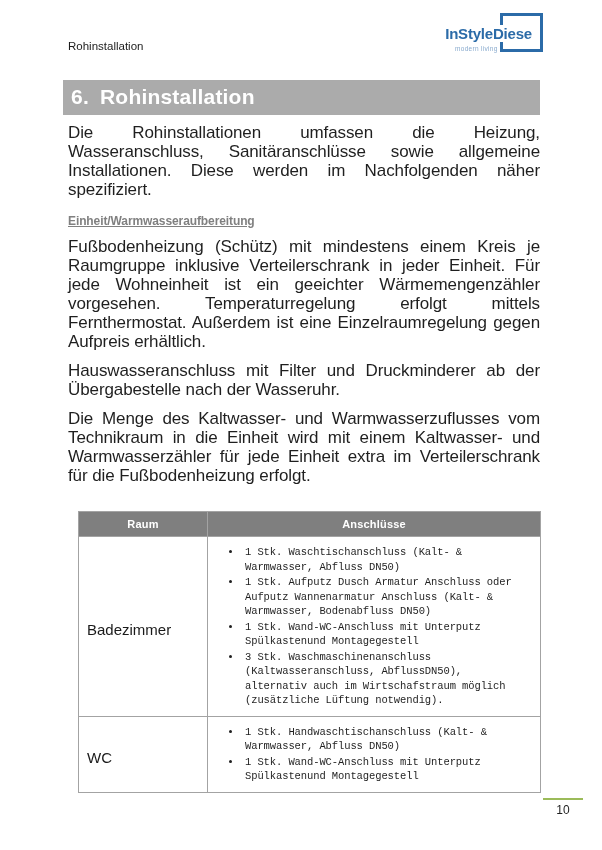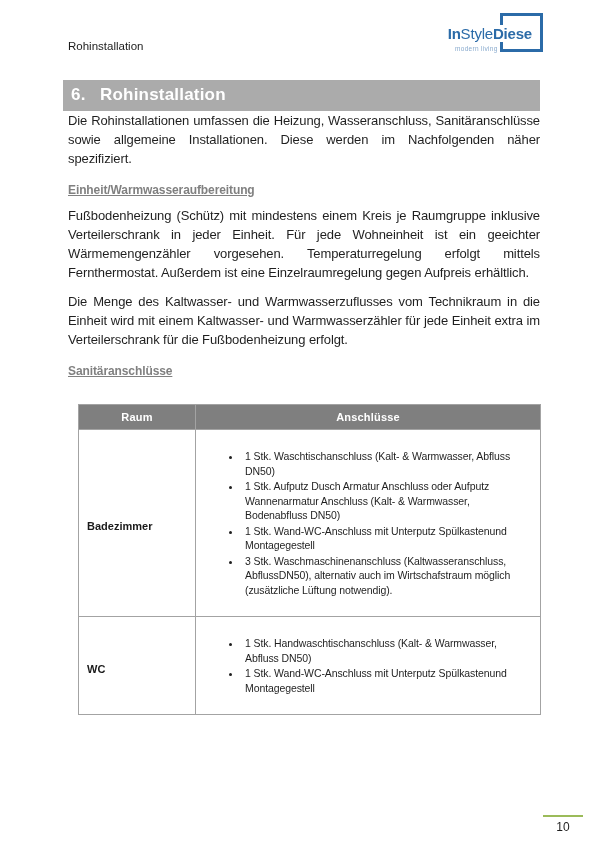--- a/index.html
+++ b/index.html
@@ -26,70 +26,70 @@
 
   
   .logo{position:absolute;top:-23px;right:-3px;width:90px;height:50px;}
   .logo-square{position:absolute;top:0;right:0;width:37px;height:33px;border:3px solid var(--accent);}
   .logo-text{
     position:absolute;top:12px;right:9px;white-space:nowrap;
     font-size:15px;color:var(--accent);letter-spacing:-0.2px;
     background:#fff;padding:0 2px;z-index:2;line-height:17px;
   }
   .lg-b{font-weight:bold;}
-  .lg-l{font-weight:normal;}
+  .lg-l{font-weight:bold;}
   .logo-tagline{position:absolute;top:32px;left:2px;font-size:6.5px;color:#8aabce;letter-spacing:0.3px;z-index:2;}
 
   
   .section-bar{
     margin:14px 0 0 -5px;
     background:var(--bar);
     color:#ffffff;
-    font-size:17px;font-weight:bold;
+    font-size:21px;font-weight:bold;
     padding:5px 8px 6px 8px;
     letter-spacing:0.2px;
   }
   .section-num{display:inline-block;width:29px;}
 
   
-  p.body{font-size:13px;line-height:19px;text-align:justify;margin:0 0 10px 0;letter-spacing:-0.1px;}
+  p.body{font-size:17px;line-height:19px;text-align:justify;margin:8px 0 10px 0;letter-spacing:-0.1px;}
   .first-para{margin-top:11px;}
   .subhead{
     color:var(--subheading);
     font-weight:bold;font-size:12px;
     text-decoration:underline;
     margin:15px 0 9px 0;letter-spacing:-0.1px;
   }
 
   
   table.connections{
     margin:26px 0 0 10px;
     width:463px;
     border-collapse:collapse;
   }
   table.connections th, table.connections td{border:1px solid #a3a3a3;}
   table.connections th{
     background:var(--thead);color:#ffffff;
     font-size:11px;font-weight:bold;
-    padding:6px 2px;text-align:center;letter-spacing:0.2px;
+    padding:6px 8px;text-align:center;letter-spacing:0.2px;
   }
   th.col-room{width:112px;}
   td.room{
-    font-weight:bold;font-size:11px;
+    font-weight:normal;font-size:15px;
     padding:10px 4px 4px 8px;vertical-align:middle;color:#1a1a1a;
   }
   td.items{padding:7px 10px 7px 6px;vertical-align:middle;}
-  td.items ul{margin:12px;padding-left:28px;}
+  td.items ul{margin:0;padding-left:28px;font-family:Liberation Mono, monospace;}
   td.items li{
     font-size:10.5px;line-height:14.5px;color:#1f1f1f;
     margin:1px 0;padding-left:3px;letter-spacing:-0.1px;
   }
 
   
-  .footer{position:absolute;right:19px;bottom:16px;width:40px;text-align:center;}
+  .footer{position:absolute;right:19px;bottom:33px;width:40px;text-align:center;}
   .footer-line{height:2.5px;background:var(--green);margin-bottom:3px;}
   .footer-num{font-size:12px;color:#1f1f1f;}
 </style>
 </head>
 <body>
 
 <div class="page">
   <div class="content">
 
     <div class="doc-header">
@@ -103,23 +103,23 @@
 
     <div class="section-bar">
       <span class="section-num">6.</span><span>Rohinstallation</span>
     </div>
 
     <p class="body first-para">Die Rohinstallationen umfassen die Heizung, Wasseranschluss, Sanitäranschlüsse sowie allgemeine Installationen. Diese werden im Nachfolgenden näher spezifiziert.</p>
 
     <div class="subhead">Einheit/Warmwasseraufbereitung</div>
     <p class="body">Fußbodenheizung (Schütz) mit mindestens einem Kreis je Raumgruppe inklusive Verteilerschrank in jeder Einheit. Für jede Wohneinheit ist ein geeichter Wärmemengenzähler vorgesehen. Temperaturregelung erfolgt mittels Fernthermostat. Außerdem ist eine Einzelraumregelung gegen Aufpreis erhältlich.</p>
 
+    <p class="body">Hauswasseranschluss mit Filter und Druckminderer ab der Übergabestelle nach der Wasseruhr.</p>
     <p class="body">Die Menge des Kaltwasser- und Warmwasserzuflusses vom Technikraum in die Einheit wird mit einem Kaltwasser- und Warmwasserzähler für jede Einheit extra im Verteilerschrank für die Fußbodenheizung erfolgt.</p>
 
-    <div class="subhead">Sanitäranschlüsse</div>
 
     <table class="connections">
       <thead>
         <tr>
           <th class="col-room">Raum</th>
           <th>Anschlüsse</th>
         </tr>
       </thead>
       <tbody>
         <tr>

